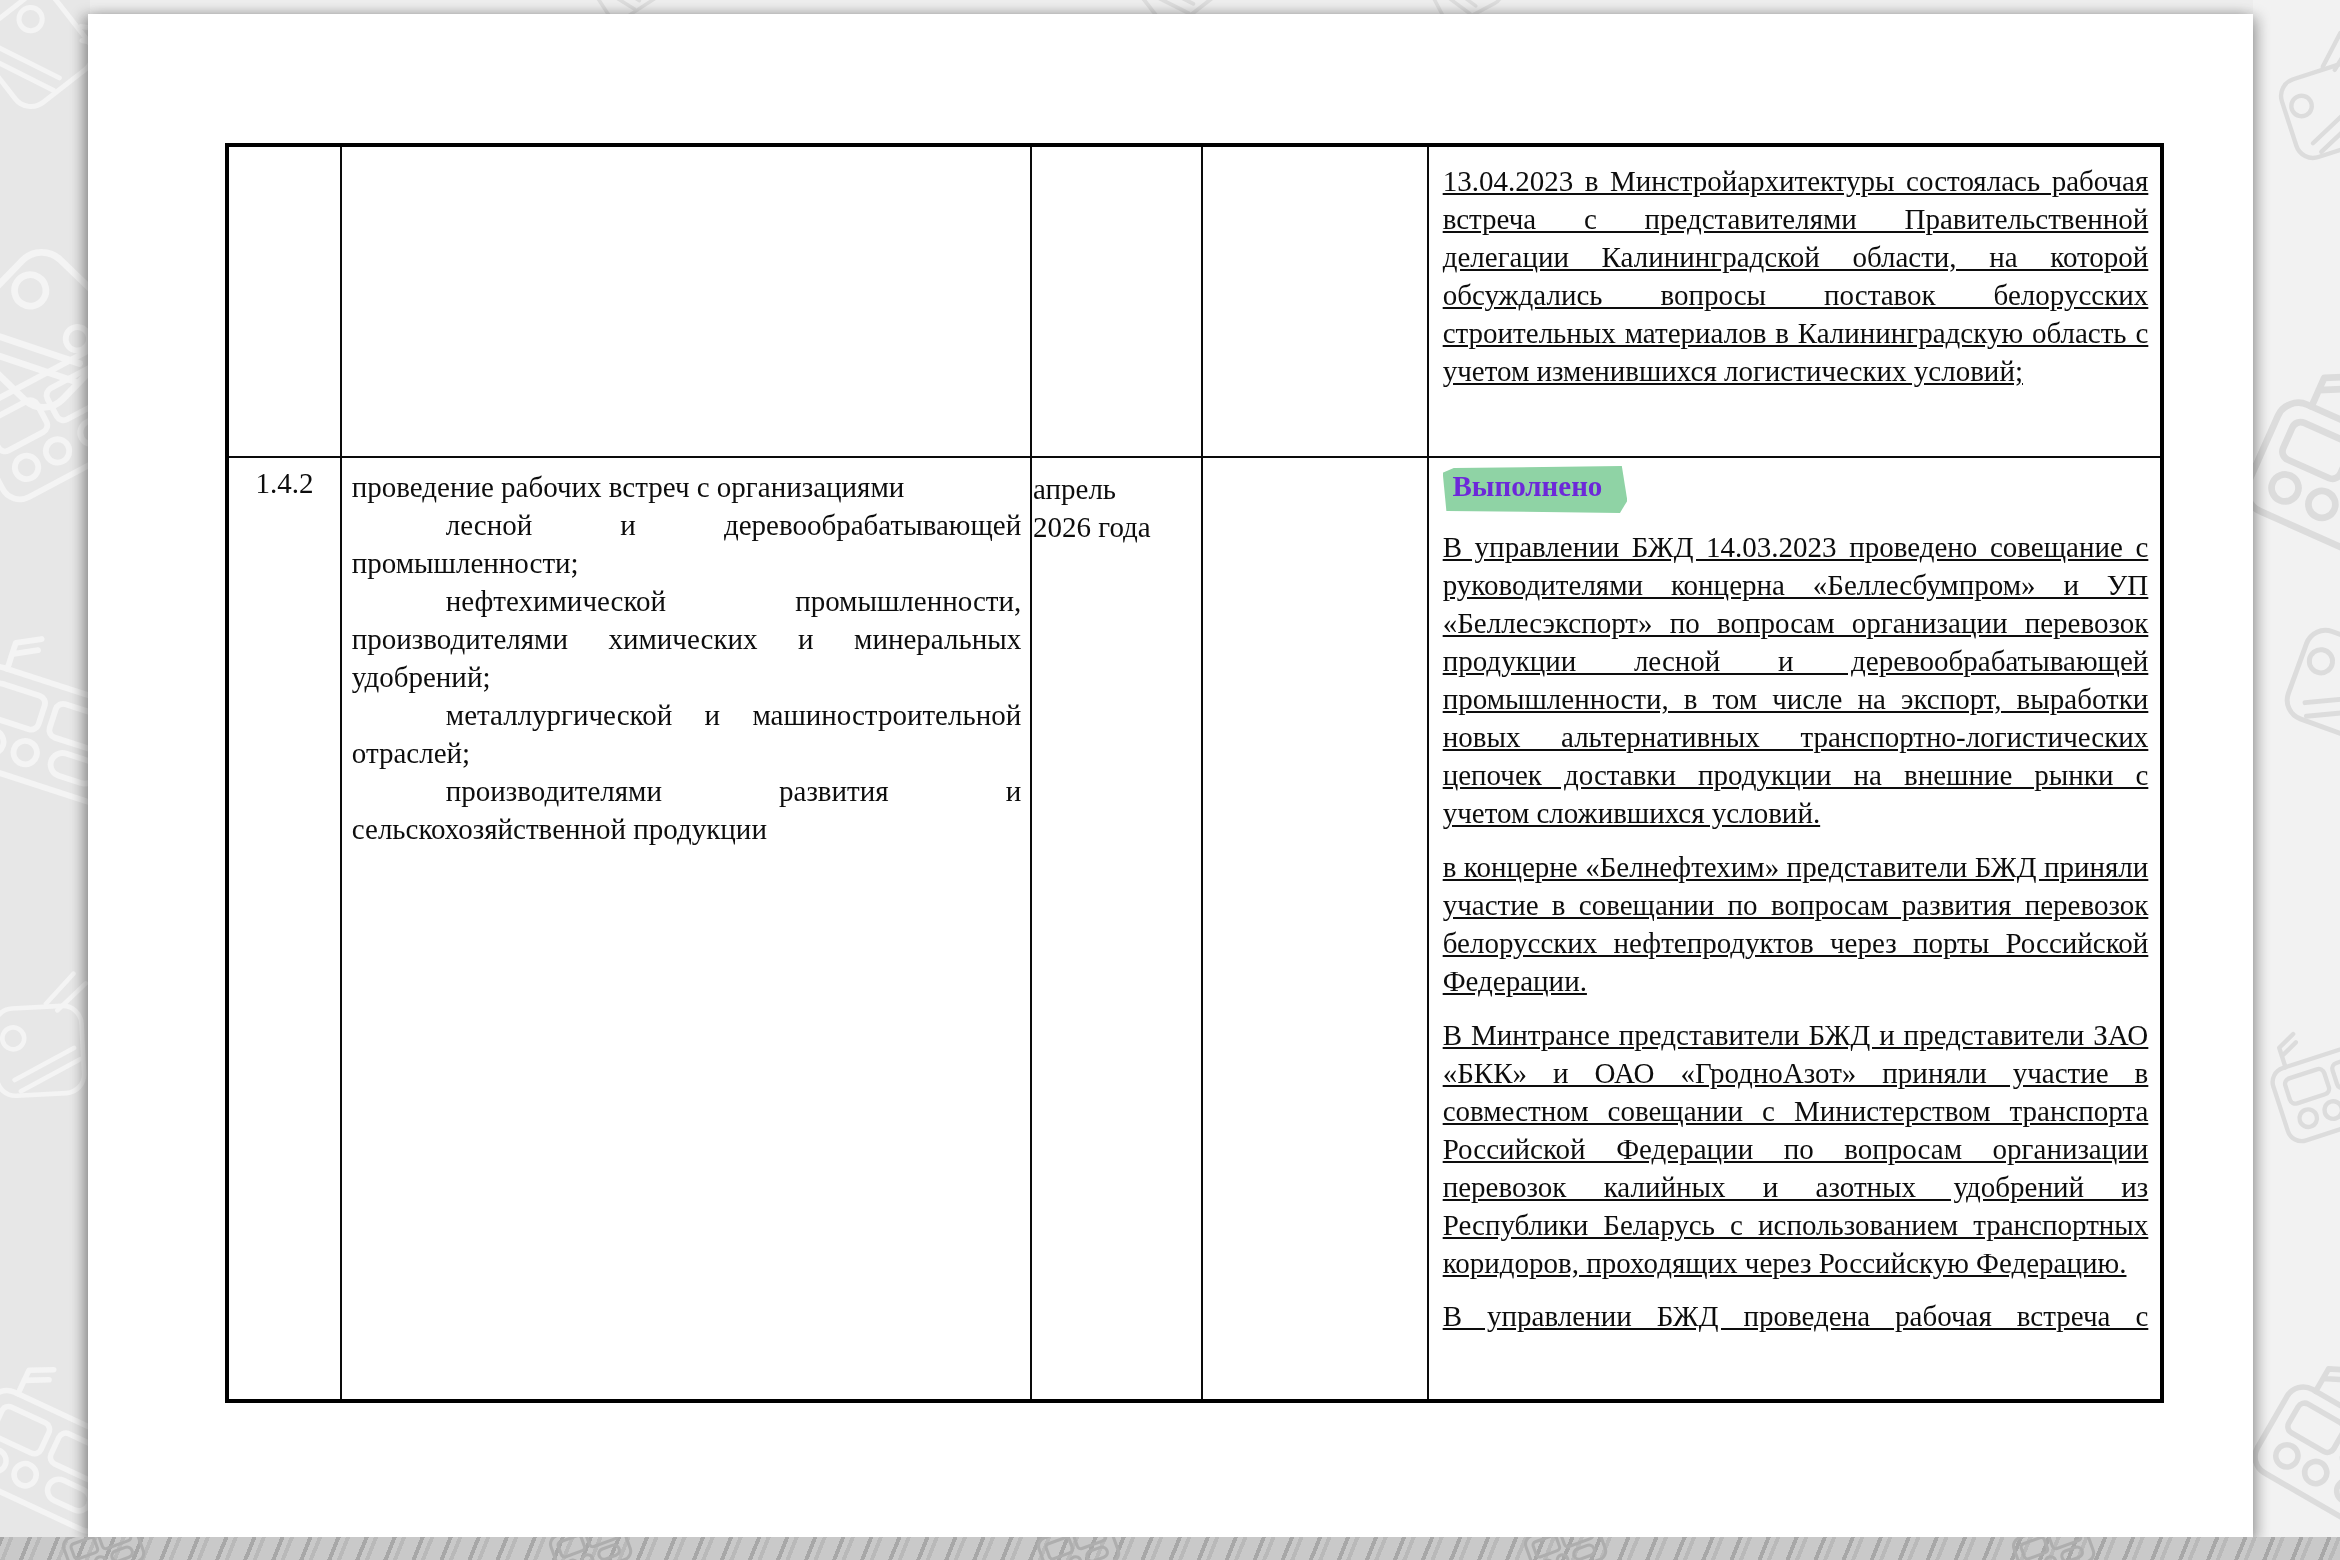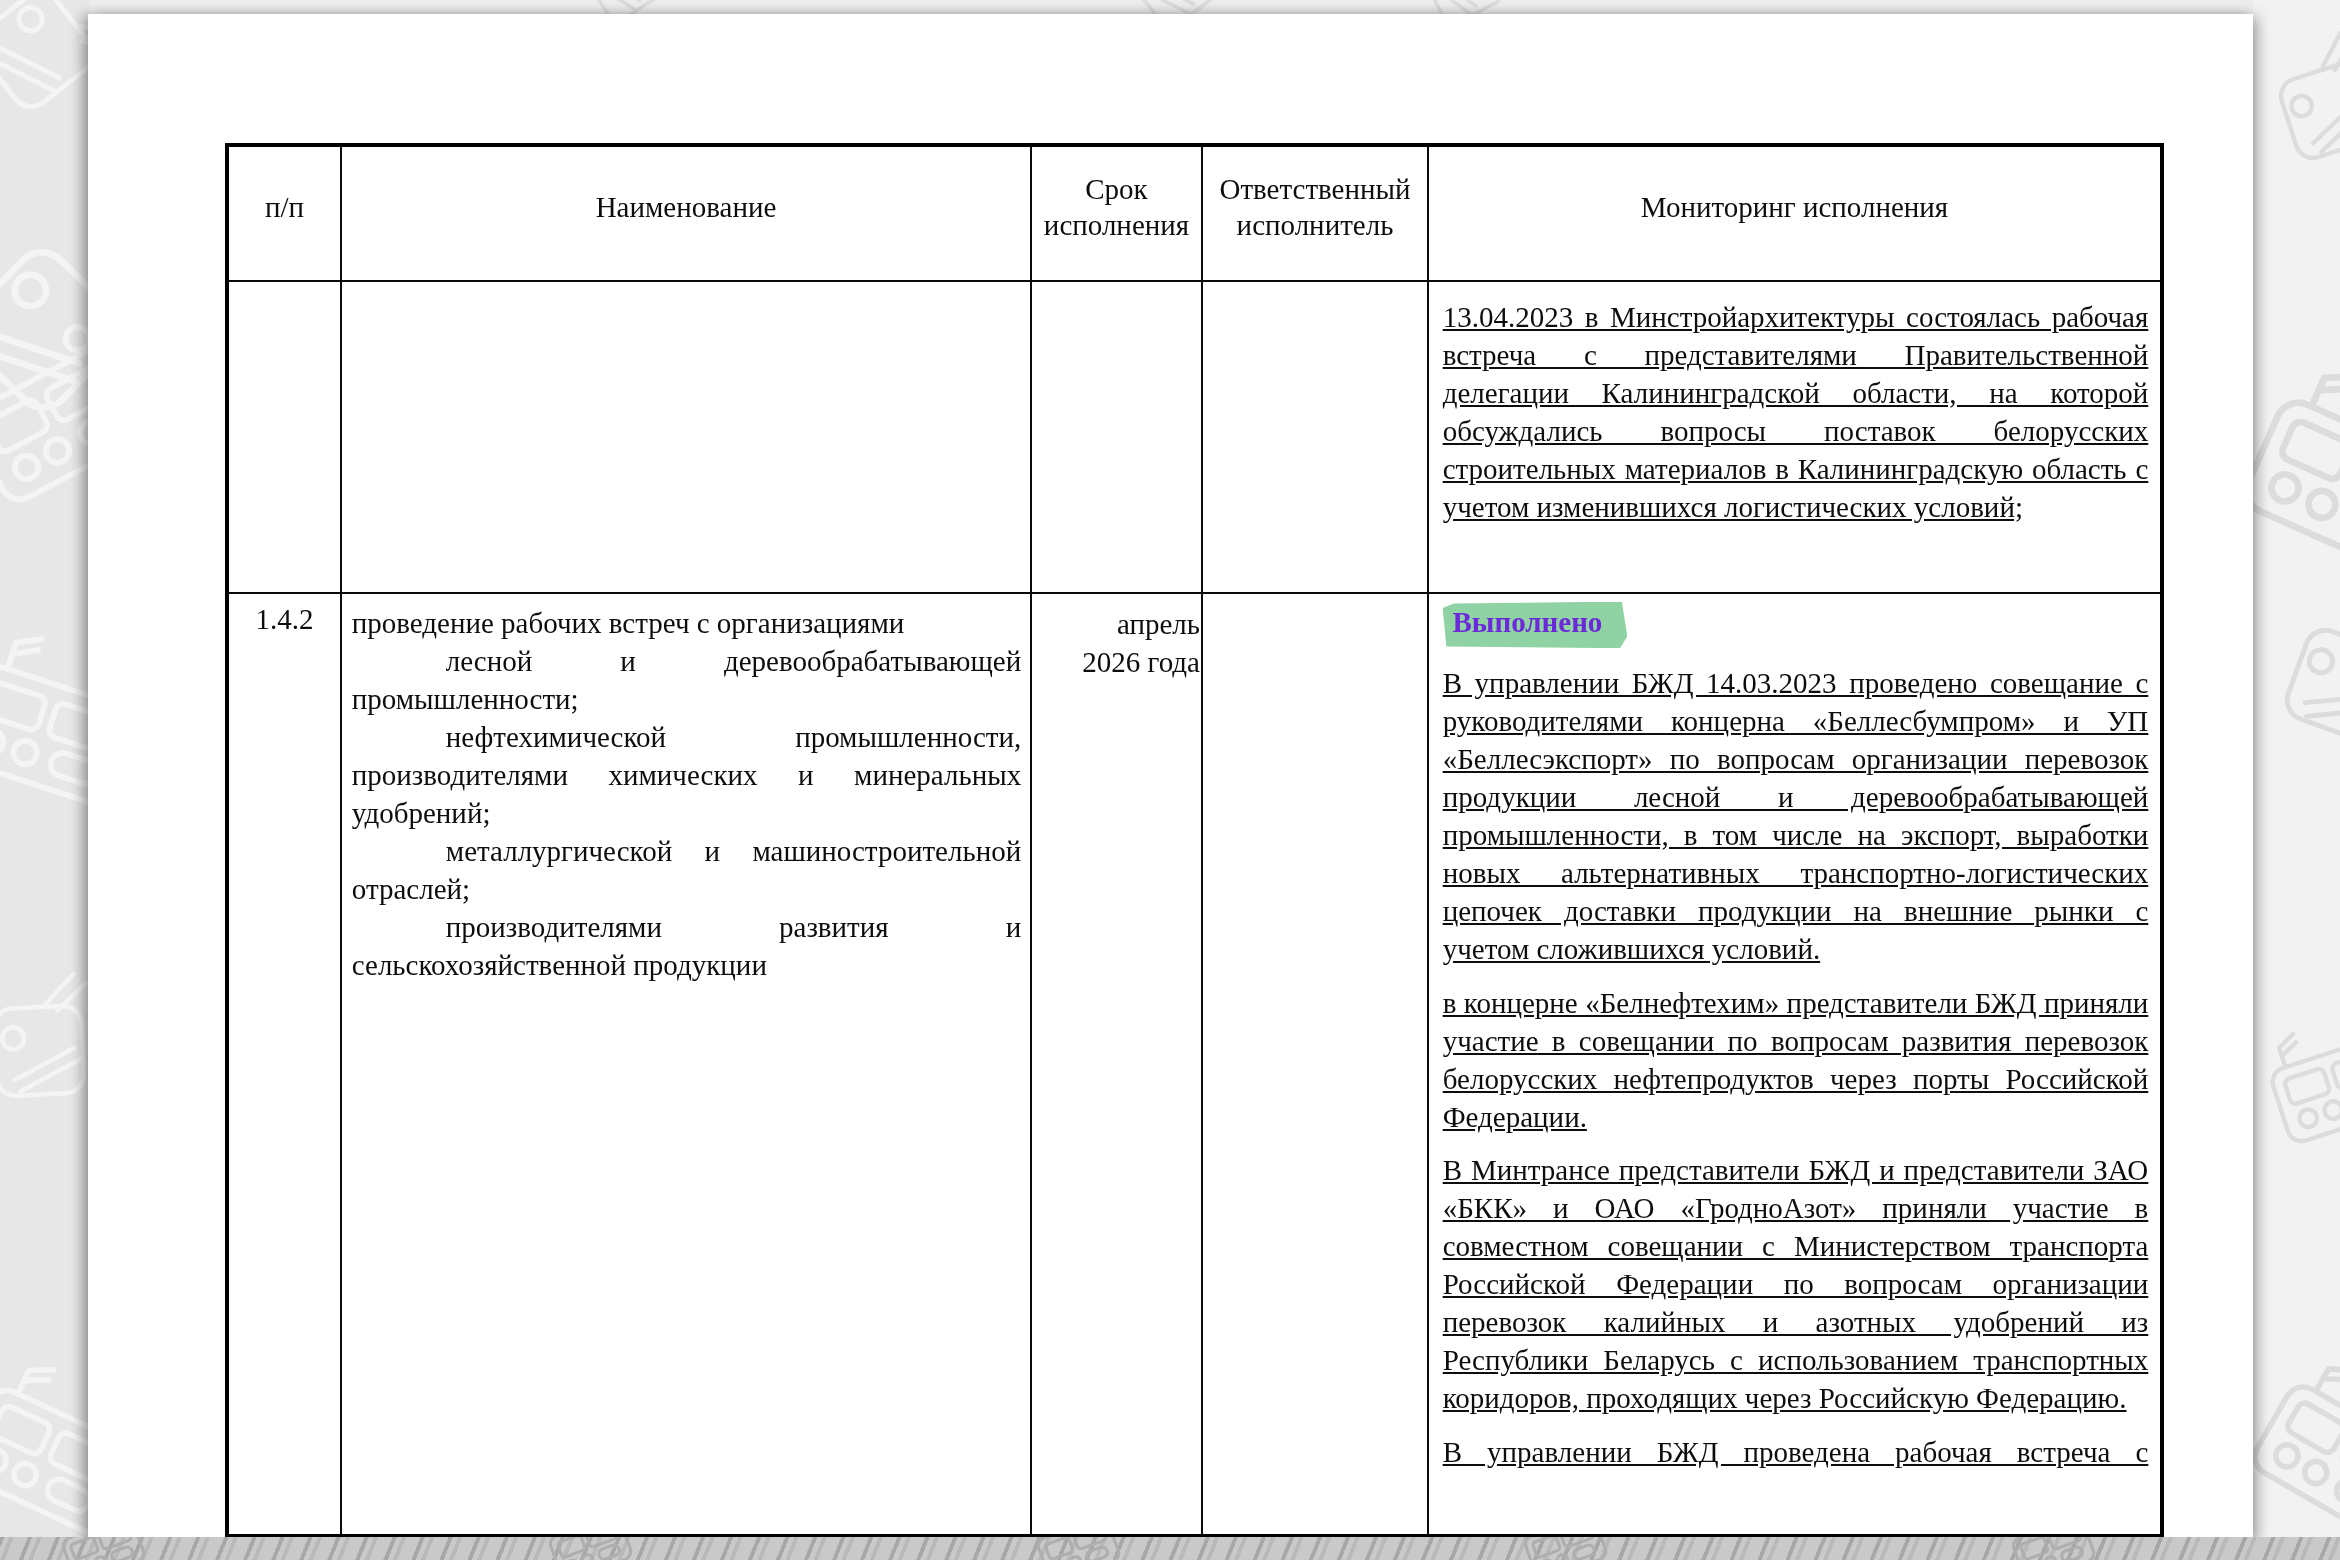--- a/index.html
+++ b/index.html
@@ -51,21 +51,21 @@
   #plan-table tr.hdr th {
     vertical-align: middle; text-align: center;
     height: 112px; padding: 3.9px 7.8px 17.6px 7.8px; line-height: 36px;
   }
   tr.r-carry  td { height: 294px; }
   tr.r-item   td { height: 928px; }
   td.c-num  { text-align: center; padding-top: 6px; }
   td.c-name { padding: 9.8px 8.8px 0 9.8px; }
   td.c-name p { margin: 0; text-align: justify; }
   td.c-name p.ind { text-indent: 94px; }
-  td.c-term { text-align: right; padding-top: 11.7px; }
+  td.c-term { text-align: left; padding-top: 11.7px; }
   td.c-mon  { padding: 7.8px 11.7px 0 13.7px; }
   td.c-mon.first { padding-top: 15.6px; }
   td.c-mon p { margin: 0 0 15.6px 0; text-align: justify; text-decoration: underline; }
   td.c-mon p.force-just { text-align-last: justify; margin-bottom: 0; }
   p.status-line { margin: 2px 0 13.7px 0; text-align: left; }
   .status-mark {
     display: inline-block;
     font-weight: bold;
     padding: 1px 25px 7.8px 9.8px;
     clip-path: polygon(0% 14%, 6% 4%, 97% 0%, 100% 74%, 96% 100%, 2% 96%);
@@ -143,27 +143,20 @@
 <div id="page">
   <table id="plan-table">
     <colgroup>
       <col style="width:114px">
         <col style="width:690px">
         <col style="width:171px">
         <col style="width:226px">
         <col style="width:734px">
     </colgroup>
     <tbody>
-        <tr class="hdr">
-      <th>п/п</th>
-      <th>Наименование</th>
-      <th>Срок исполнения</th>
-      <th>Ответственный исполнитель</th>
-      <th>Мониторинг исполнения</th>
-    </tr>
     <tr class="r-carry">
       <td class="c-num"></td>
       <td class="c-name"></td>
       <td class="c-term"></td>
       <td class="c-exec"></td>
       <td class="c-mon first">
         <p>13.04.2023 в Минстройархитектуры состоялась рабочая встреча с представителями Правительственной делегации Калининградской области, на которой обсуждались вопросы поставок белорусских строительных материалов в Калининградскую область с учетом изменившихся логистических условий;</p>
       </td>
     </tr>
     <tr class="r-item">

